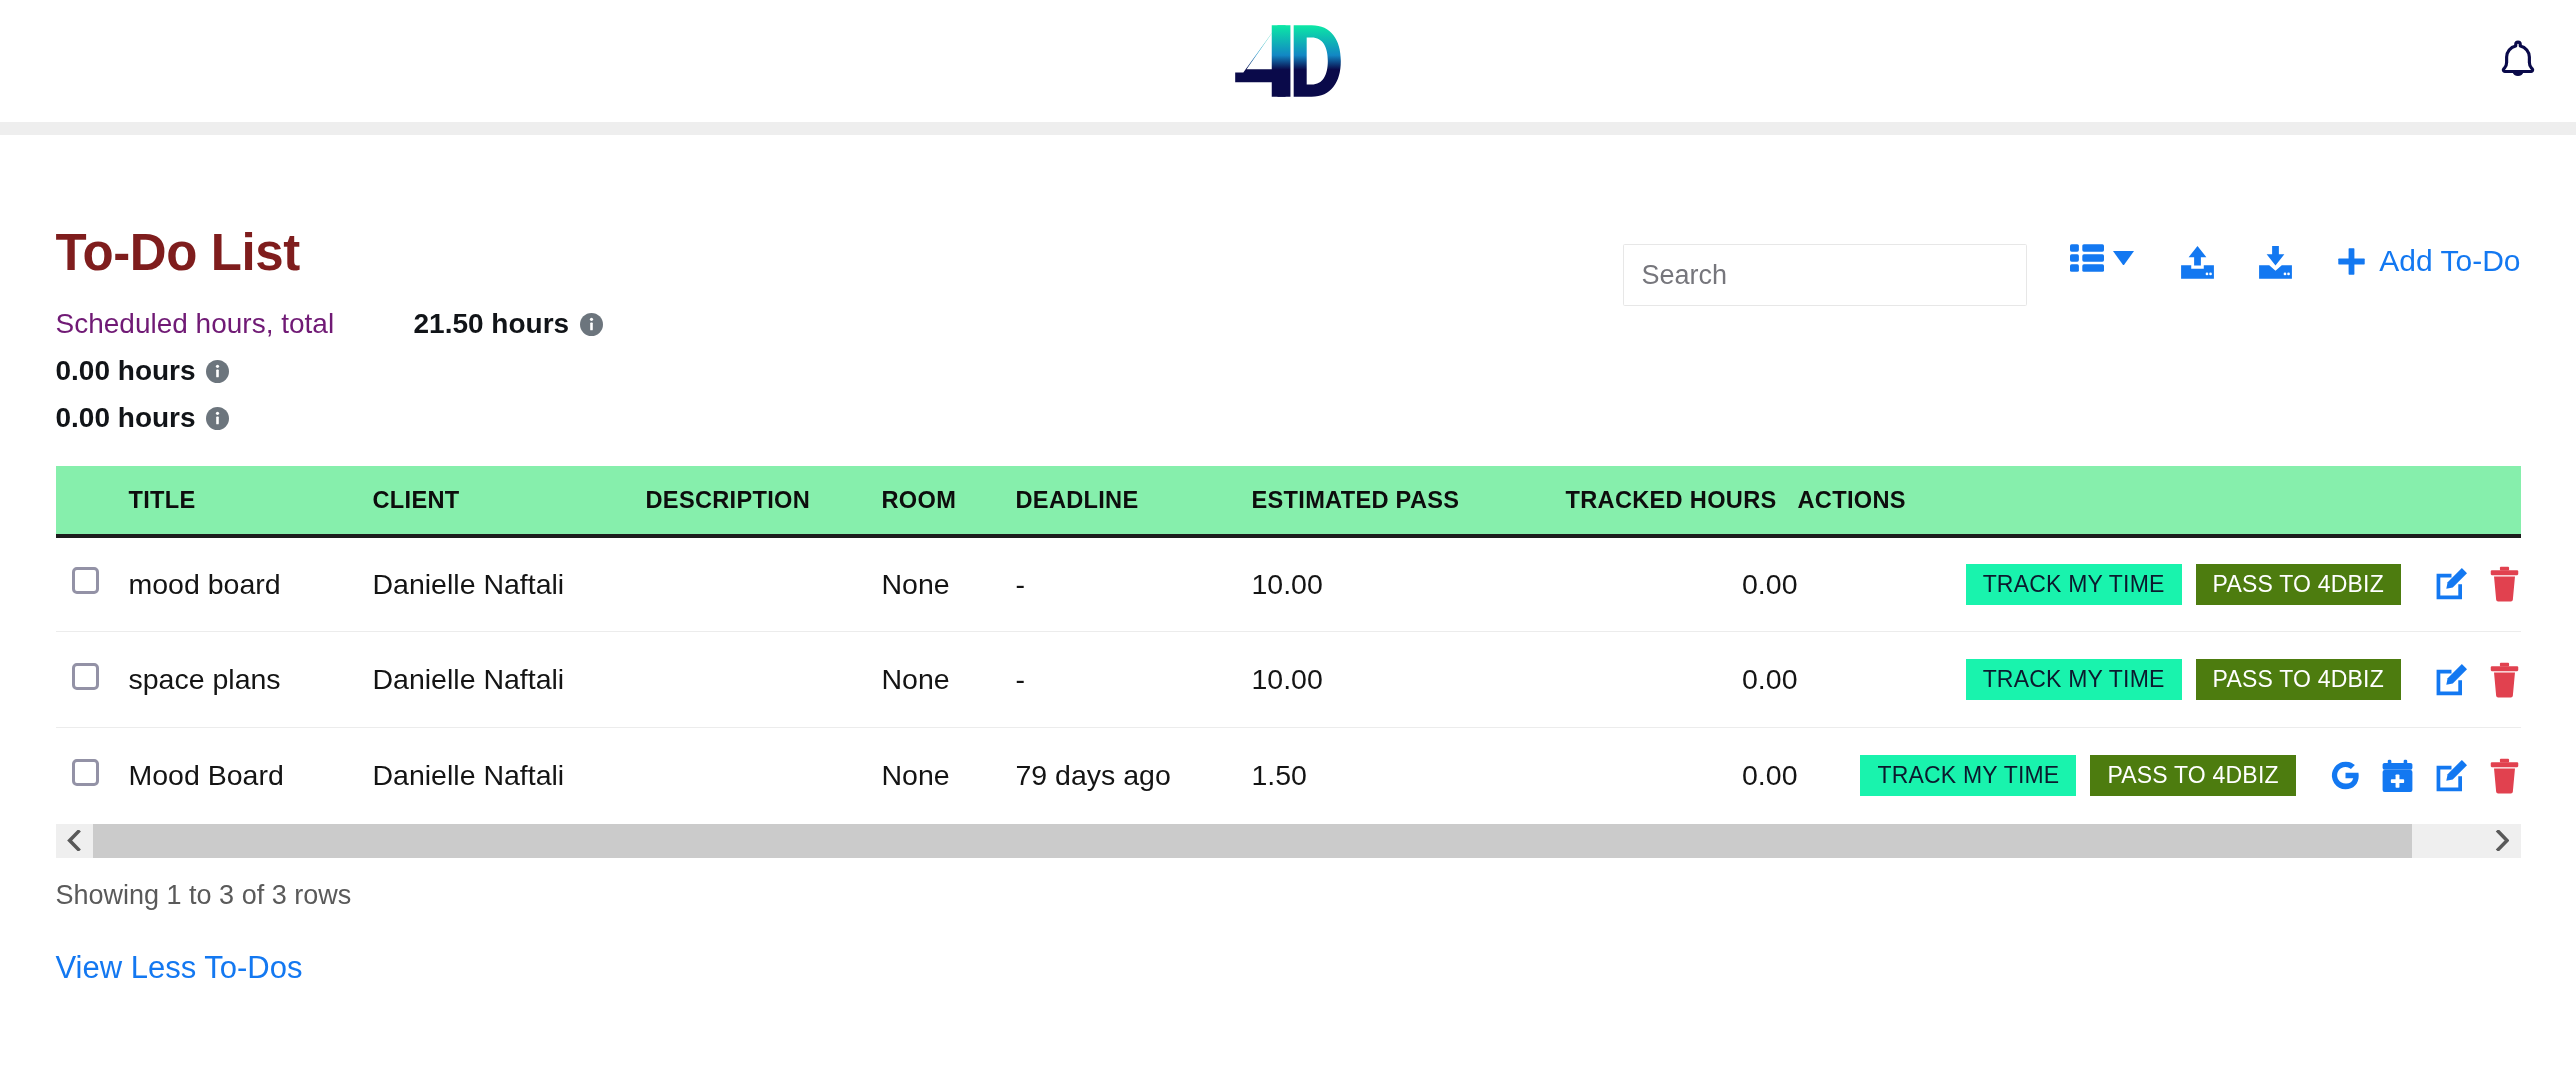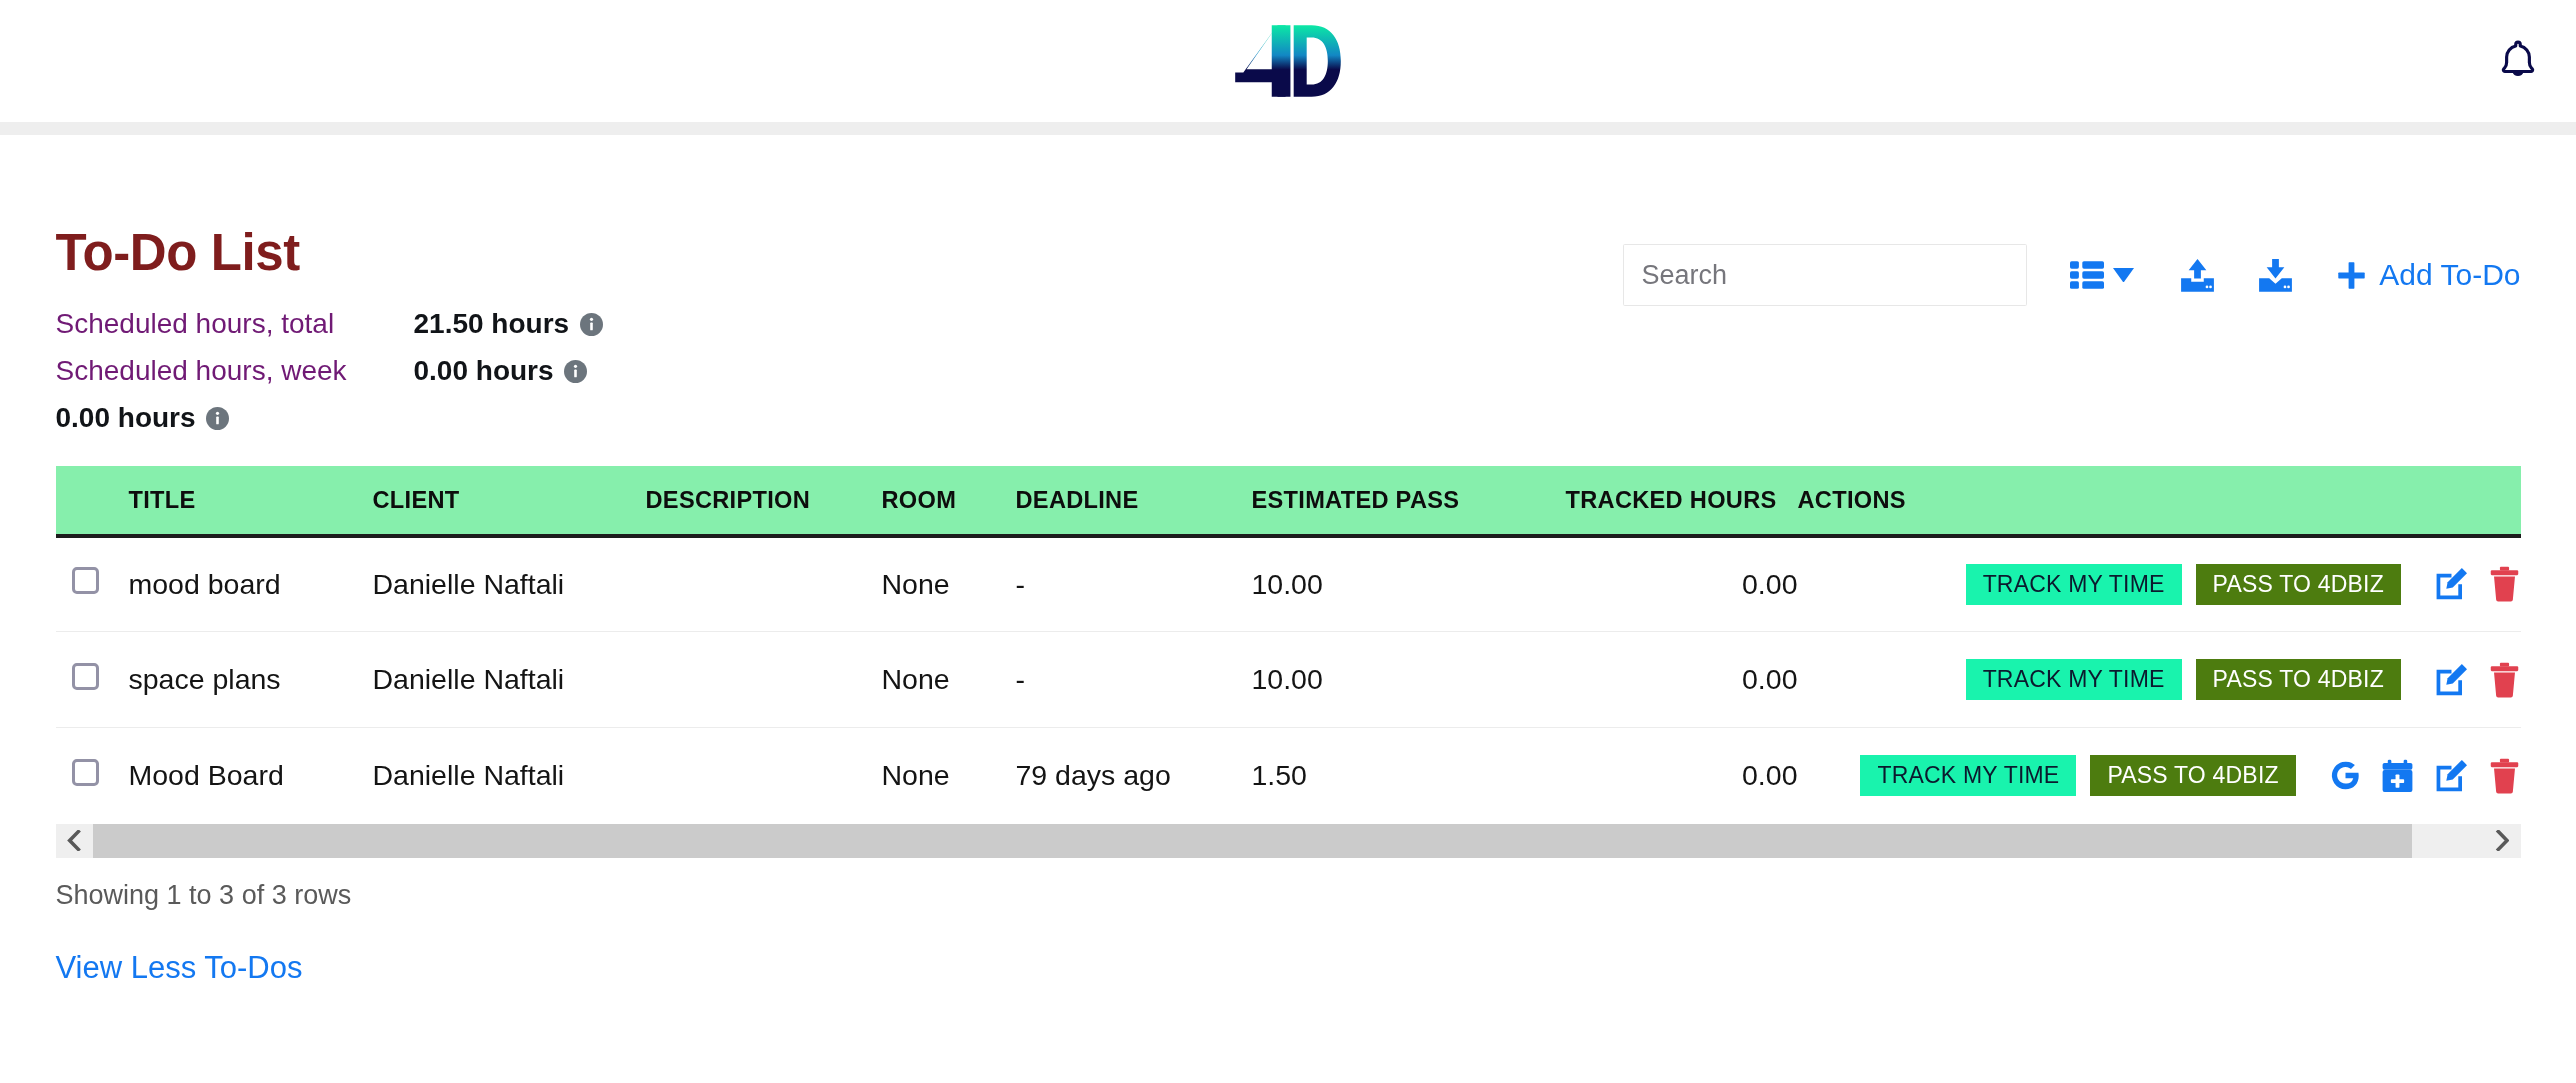--- a/index.html
+++ b/index.html
@@ -82,21 +82,21 @@
   }
   .info-icon {
     display: inline-flex;
     margin-left: 10.6px;
     vertical-align: middle;
   }
 
   
   .toolbar {
     display: flex;
-    align-items: center;
+    align-items: flex-start;
     gap: 4px;
     margin-top: 18px;
   }
   .search-input {
     width: 404px;
     height: 62px;
     border: 1.6px solid #e7e7e7;
     background: #fff;
     font-size: 27px;
     font-family: "Liberation Sans", sans-serif;
@@ -323,21 +323,20 @@
           <span class="info-icon" data-name="info-icon">
             <svg width="23" height="23" viewBox="0 0 16 16" data-name="info-circle-icon">
               <circle cx="8" cy="8" r="8" fill="#6c757d"></circle>
               <rect x="7.1" y="6.6" width="1.8" height="5.4" rx="0.6" fill="#fff"></rect>
               <circle cx="8" cy="4.4" r="1.1" fill="#fff"></circle>
             </svg>
           </span>
         </div>
 
         <div class="stat-line" data-name="stat-row-scheduled-week">
-          <span class="stat-label" data-name="stat-label">Scheduled hours, week</span>
           <span class="stat-value" data-name="stat-value">0.00 hours</span>
           <span class="info-icon" data-name="info-icon">
             <svg width="23" height="23" viewBox="0 0 16 16" data-name="info-circle-icon">
               <circle cx="8" cy="8" r="8" fill="#6c757d"></circle>
               <rect x="7.1" y="6.6" width="1.8" height="5.4" rx="0.6" fill="#fff"></rect>
               <circle cx="8" cy="4.4" r="1.1" fill="#fff"></circle>
             </svg>
           </span>
         </div>
 

